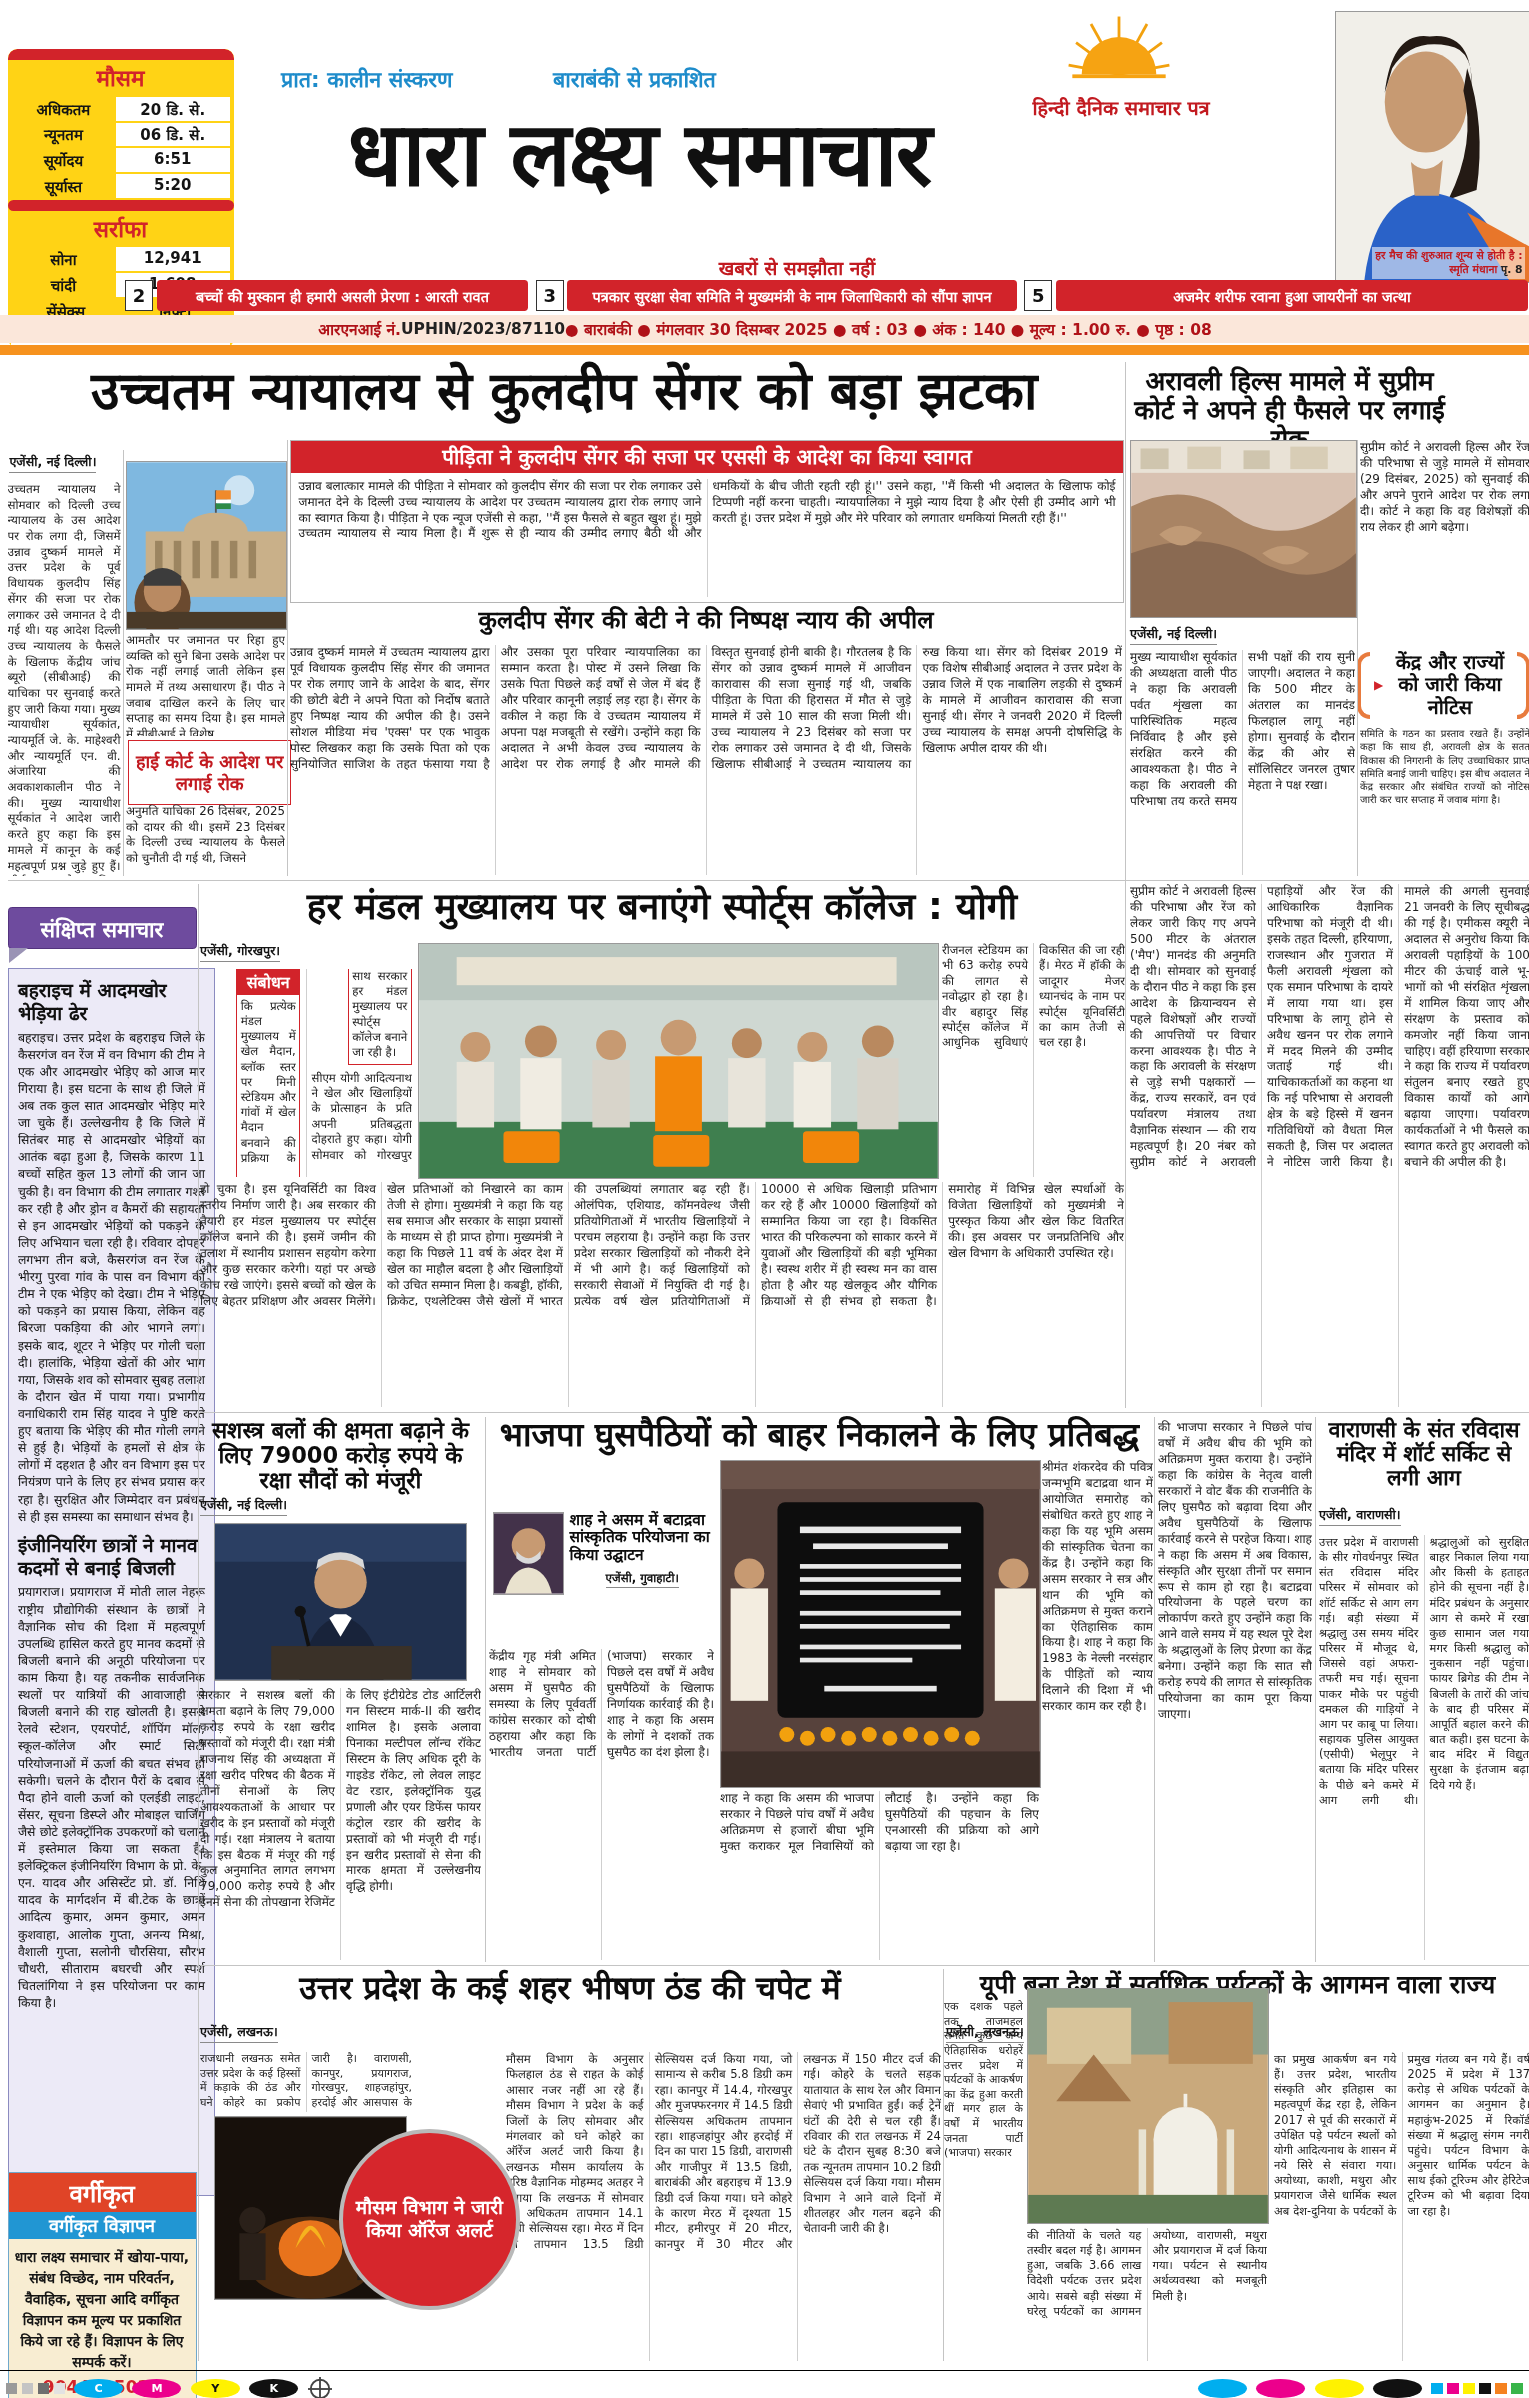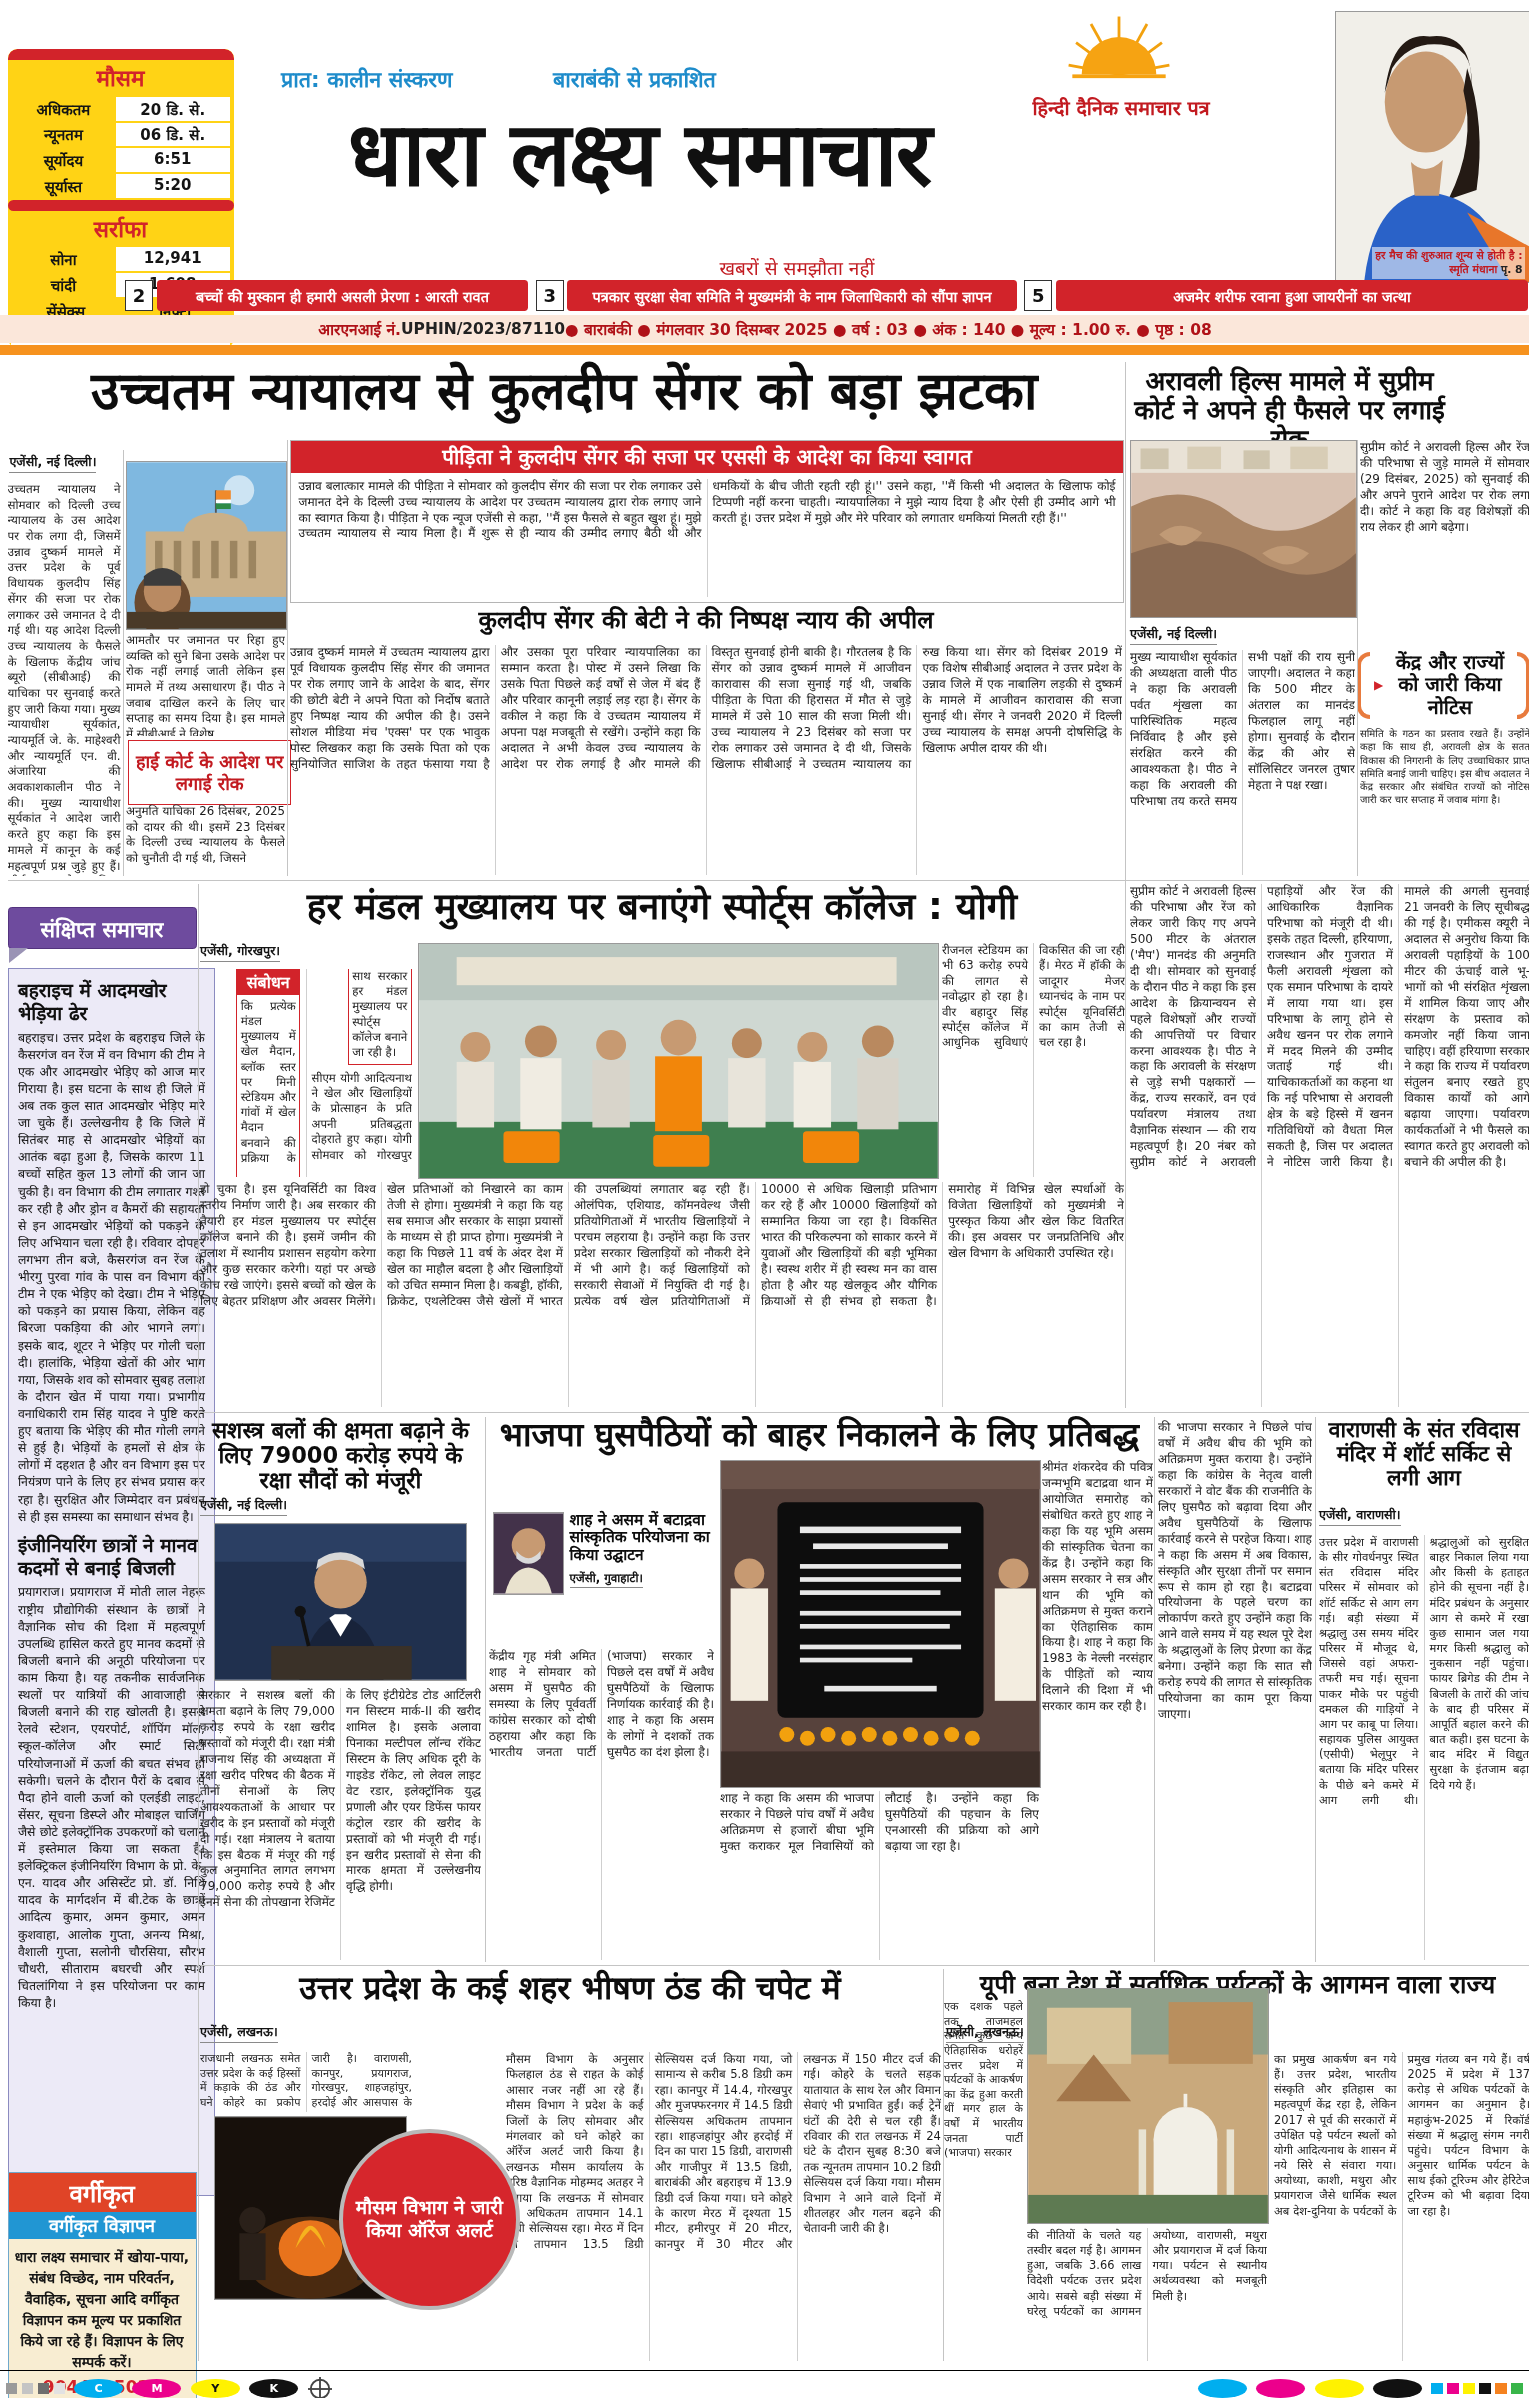--- a/index.html
+++ b/index.html
@@ -107,21 +107,21 @@
     <div class="prow" style="background:#fff;">
         <span class="pv">84683.55</span>
         <span class="pv">26364.69</span>
       </div>
   </div>
 
   <div class="abs" style="left:281px;top:64px;color:#1e8ccb;font-weight:800;font-size:21.5px;">प्रात: कालीन संस्करण</div>
   <div class="abs" style="left:553px;top:64px;color:#1e8ccb;font-weight:800;font-size:21.5px;">बाराबंकी से प्रकाशित</div>
 
   <div class="abs" style="left:201px;top:90px;width:876px;text-align:center;font-size:89px;font-weight:800;letter-spacing:-1.9px;color:#101010;line-height:1.45;">धारा लक्ष्य समाचार</div>
-  <div class="abs" style="left:600px;top:255px;width:394px;text-align:center;color:#c21a20;font-weight:400;font-size:19px;">खबरों से समझौता नहीं</div>
+  <div class="abs" style="left:600px;top:255px;width:394px;text-align:center;color:#c21a20;font-weight:700;font-size:19px;">खबरों से समझौता नहीं</div>
 
   <div class="abs" style="left:1063px;top:9.4px;width:112px;height:86px;">
     <svg width="112" height="86" viewBox="0 0 120 92">
       <g stroke="#f2a10e" stroke-width="3">
         <line x1="60" y1="70" x2="60" y2="8"></line>
           <line x1="60" y1="70" x2="30" y2="16"></line>
           <line x1="60" y1="70" x2="90" y2="16"></line>
         <line x1="60" y1="70" x2="14" y2="36"></line>
           <line x1="60" y1="70" x2="106" y2="36"></line>
         <line x1="60" y1="70" x2="6" y2="60"></line>
@@ -315,21 +315,21 @@
     <div class="photo" style="width:69px;height:81px;flex:none;">
       <svg width="69" height="81" viewBox="0 0 74 86">
         <rect width="74" height="86" fill="#43324a"></rect>
         <circle cx="37" cy="34" r="18" fill="#c79a72"></circle>
         <path d="M24 40 Q37 56 50 40 L50 48 Q37 60 24 48 Z" fill="#d9d9d9"></path>
         <path d="M12 86 Q18 60 37 58 Q56 60 62 86 Z" fill="#e9e2ce"></path>
       </svg>
     </div>
     <div>
       <div class="hl" style="font-size:15.5px;text-align:left;">शाह ने असम में बटाद्रवा सांस्कृतिक परियोजना का किया उद्घाटन</div>
-      <div style="margin-top:3.7px;"><span class="by" style="font-size:11.7px;">एजेंसी, गुवाहाटी।</span></div>
+      <div style="margin-top:3.7px;margin-left:36px;"><span class="by" style="font-size:11.7px;">एजेंसी, गुवाहाटी।</span></div>
     </div>
   </div>
   <div class="abs photo" style="left:720px;top:1460px;width:319px;height:326px;">
     <svg width="319" height="326" viewBox="0 0 340 348">
       <rect width="340" height="348" fill="#57423c"></rect>
       <rect x="0" y="0" width="340" height="30" fill="#6b534a"></rect>
       <rect x="60" y="44" width="220" height="230" rx="8" fill="#0d0d0d"></rect>
       <g fill="#e8e8e8">
         <rect x="84" y="70" width="172" height="7"></rect>
           <rect x="98" y="88" width="144" height="6"></rect>

